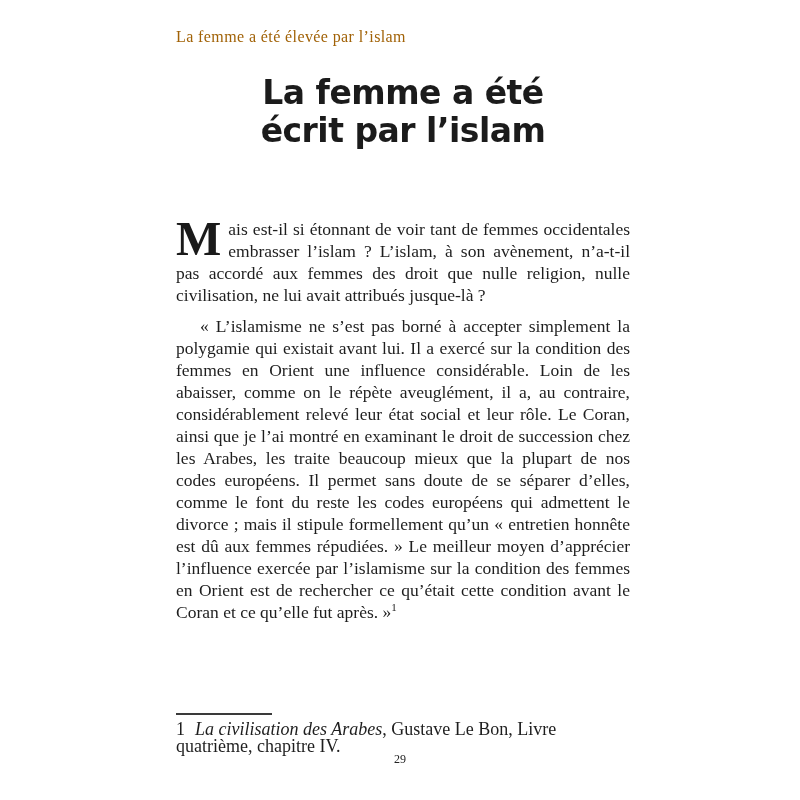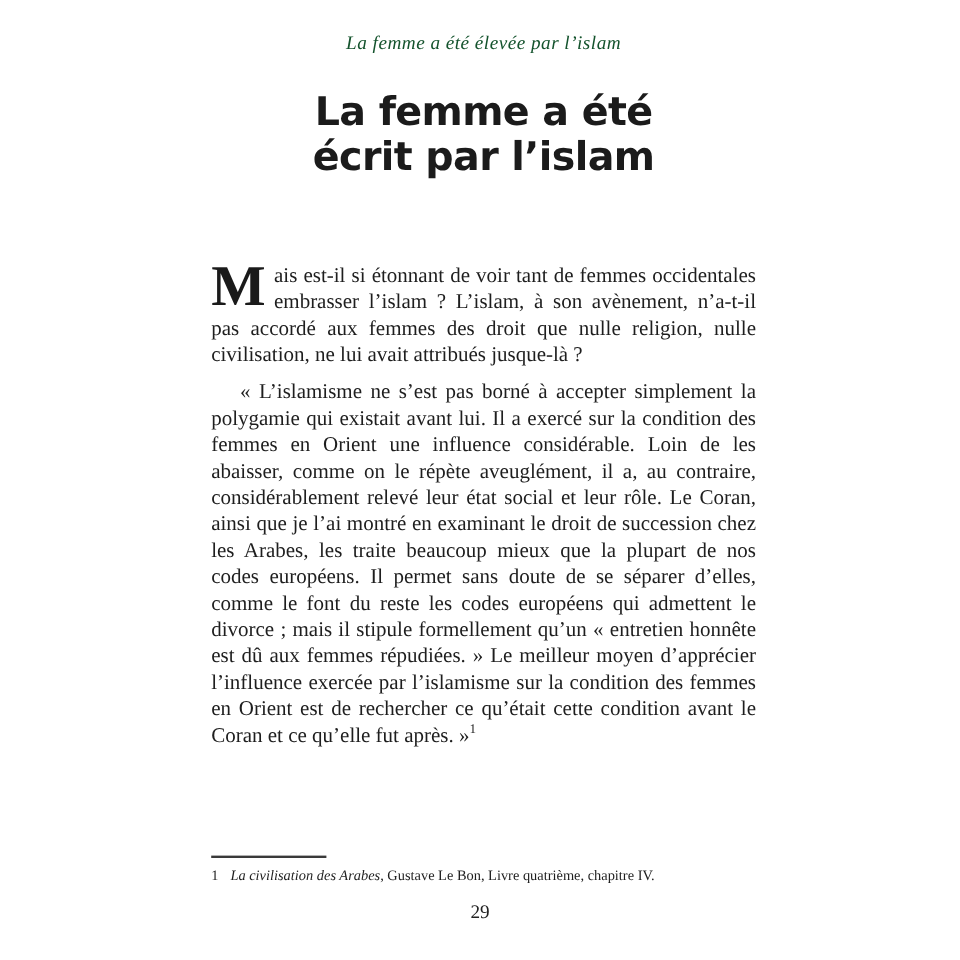--- a/index.html
+++ b/index.html
@@ -15,25 +15,24 @@
     overflow: hidden;
     font-family: "Liberation Serif", serif;
   }
   .text-col {
     position: absolute;
     left: 176px;
     top: 28px;
     width: 454px;
   }
   .running-header {
-    text-align: center;
+    text-align: left;
     font-family: "Liberation Serif", serif;
-    font-style: italic;
     font-size: 16px;
-    color: #14532d;
+    color: #a16207;
     letter-spacing: 0.4px;
     margin-bottom: 28px;
   }
   .chapter-title {
     text-align: center;
     font-family: "DejaVu Sans", sans-serif;
     font-weight: 700;
     font-size: 33px;
     line-height: 38px;
     letter-spacing: -0.5px;
@@ -74,35 +73,35 @@
     top: 713px;
     width: 454px;
   }
   .footnote-rule {
     width: 96px;
     height: 2px;
     background: #3a3a3a;
     margin-bottom: 6px;
   }
   .footnote-text {
-    font-size: 12px;
+    font-size: 18px;
     line-height: 17px;
     color: #1e1e1e;
   }
   .footnote-number {
     display: inline-block;
     margin-right: 10px;
   }
   .page-number {
     position: absolute;
     top: 752px;
     left: 0;
     width: 800px;
     text-align: center;
-    font-size: 16px;
+    font-size: 12px;
     color: #222222;
   }
 </style>
 </head>
 <body>
 
 <div class="page">
 
   <div class="text-col">
 

